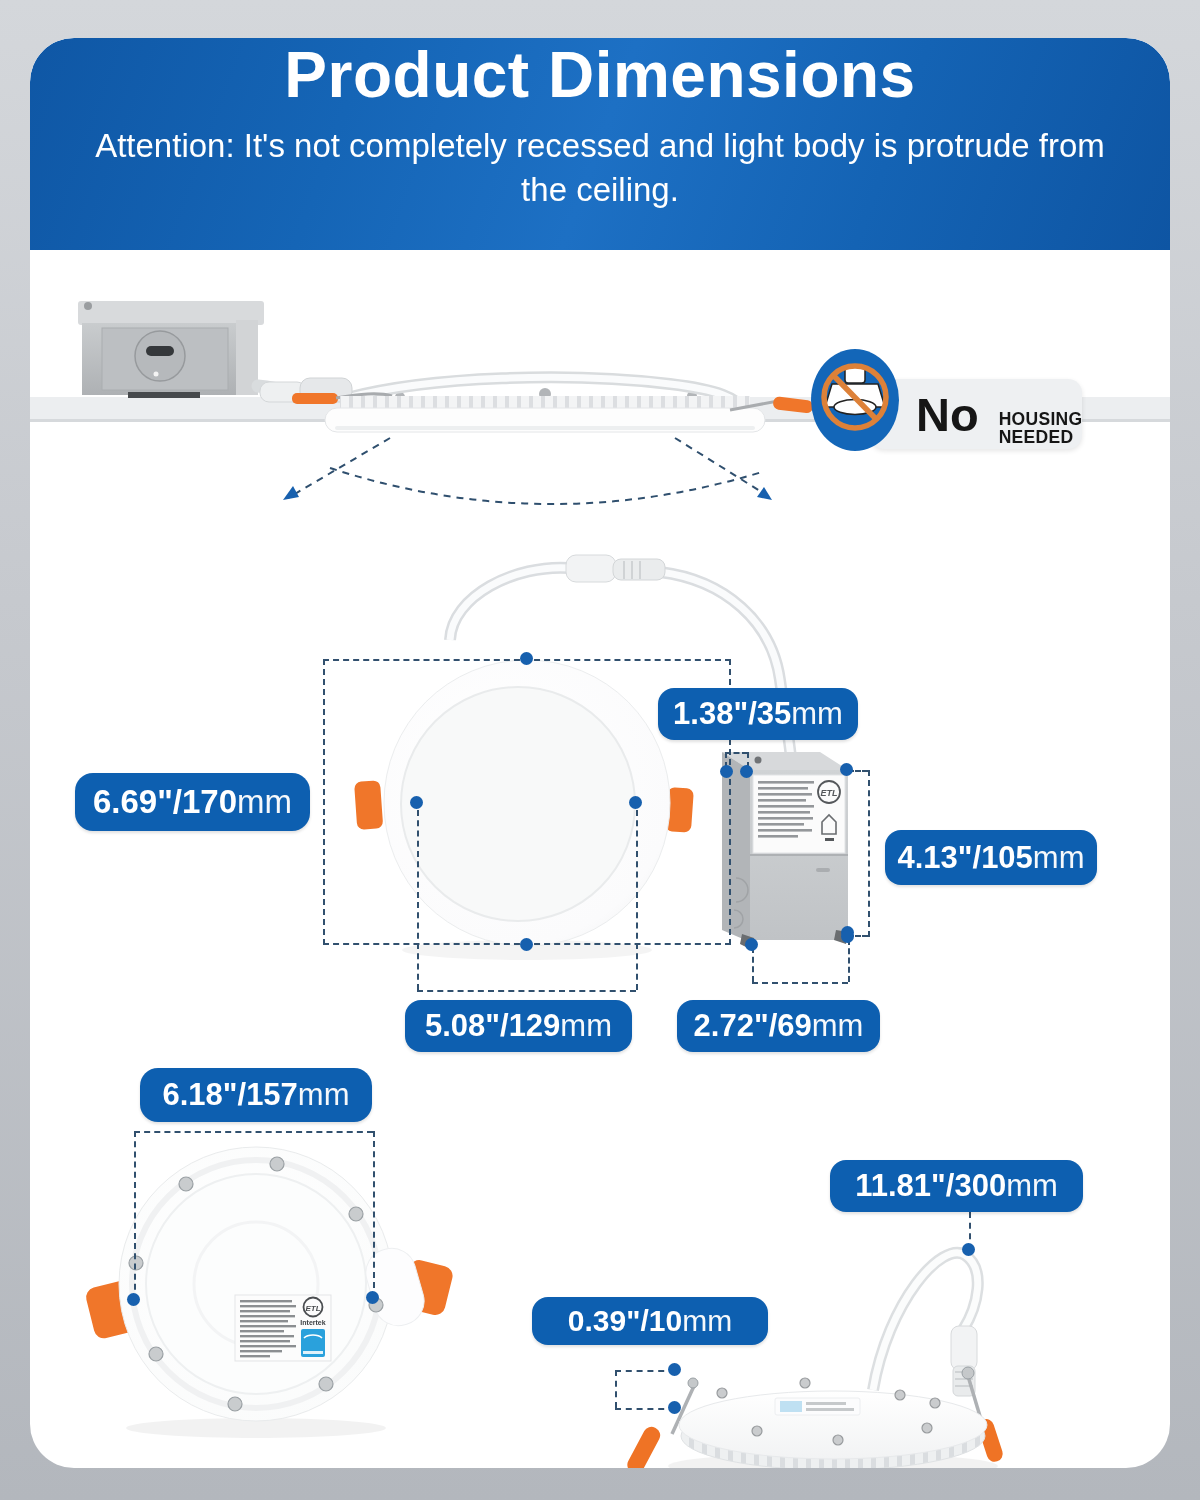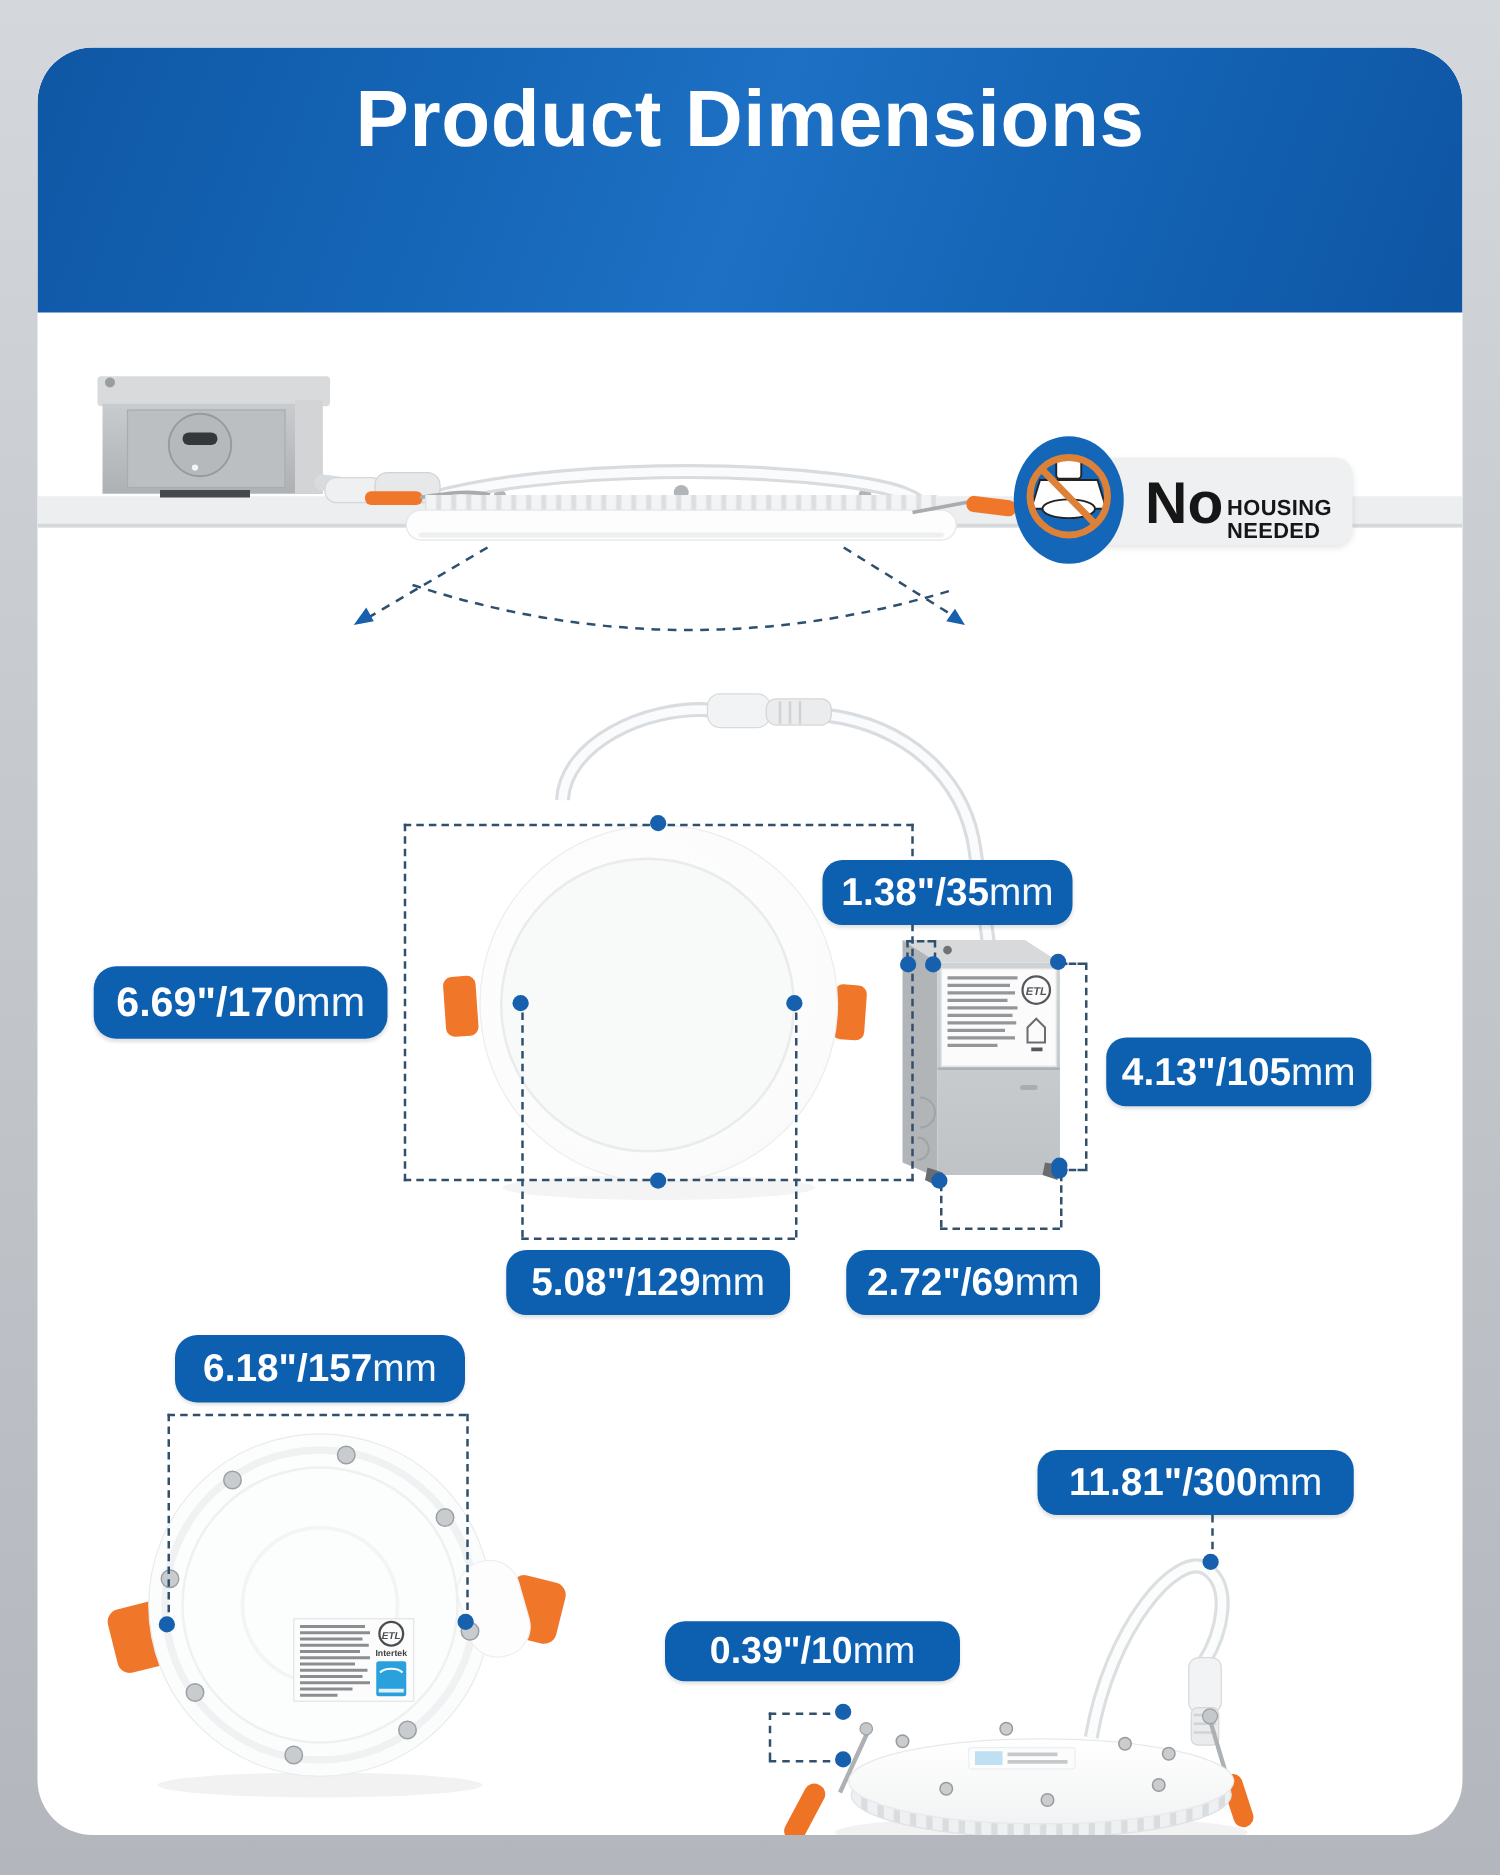--- a/index.html
+++ b/index.html
@@ -4,50 +4,51 @@
 <style>
   html,body{margin:0;padding:0;}
   body{width:1200px;height:1500px;font-family:"Liberation Sans",sans-serif;}
   #canvas{position:relative;width:1200px;height:1500px;overflow:hidden;
     background:linear-gradient(#d4d7db 0%,#c6c9ce 40%,#b3b7bd 100%);}
   .card{position:absolute;left:30px;top:38px;width:1140px;height:1430px;
     background:#ffffff;border-radius:44px;overflow:hidden;}
   .header{position:absolute;left:0;top:0;width:1140px;height:212px;
     background:linear-gradient(110deg,#0f57a5 0%,#1565b6 28%,#1d70c4 50%,#1463b4 74%,#0e55a3 100%);
     border-radius:44px 44px 0 0;text-align:center;color:#fff;}
-  .title{margin-top:20px;font-size:64px;font-weight:700;letter-spacing:.5px;}
+  .title{font-size:64px;font-weight:700;letter-spacing:.5px;}
   .subtitle{margin:12px auto 0;width:1010px;font-size:33px;line-height:1.32;font-weight:400;}
   .pill{position:absolute;background:#0d5fb0;color:#fff;border-radius:16px;
     display:flex;align-items:center;justify-content:center;white-space:nowrap;
     box-shadow:0 2px 3px rgba(0,0,0,.12);}
   .pill .b{font-weight:700;}
   .pill .u{font-weight:400;opacity:.96;}
   .dash{position:absolute;border:0 dashed #31506e;}
   .dh{border-top-width:2px;height:0;}
   .dv{border-left-width:2px;width:0;}
   .drect{position:absolute;border:2px dashed #31506e;}
   .dot{position:absolute;width:13px;height:13px;border-radius:50%;background:#1760ae;}
-  .badge-rect{position:absolute;left:840px;top:328px;width:212px;height:70px;background:#eef0f2;
+  .badge-rect{position:absolute;left:840px;top:341px;width:212px;height:70px;background:#eef0f2;
     border-radius:14px;box-shadow:0 2px 5px rgba(0,0,0,.10);display:flex;align-items:center;
-    padding-left:46px;box-sizing:border-box;gap:3px;color:#161616;}
+    padding-left:46px;box-sizing:border-box;gap:20px;color:#161616;}
   .badge-no{font-size:47px;font-weight:700;line-height:1;}
   .badge-stack{display:flex;flex-direction:column;justify-content:center;font-size:17.5px;font-weight:700;line-height:1.0;letter-spacing:.3px;margin-top:29px;}
   .badge-circle{position:absolute;left:781px;top:311px;width:88px;height:102px;border-radius:50%;
     background:#1366b8;display:flex;align-items:center;justify-content:center;}
   svg{position:absolute;overflow:visible;}
   .scene{pointer-events:none;}
 </style>
 </head>
 <body>
 
 <div id="canvas">
   <div class="card">
 
     <div class="header">
       <div class="title">Product Dimensions</div>
+      <div class="subtitle">Attention: It's not completely recessed and light body is protrude from the ceiling.</div>
     </div>
 
     <svg class="scene" style="left:0;top:260px" width="1140" height="250" viewBox="0 0 1140 250">
       <defs>
         <pattern id="fins" width="12" height="14" patternUnits="userSpaceOnUse">
           <rect width="12" height="14" fill="#f3f4f5"></rect>
           <rect x="7" width="4" height="14" fill="#dcdee1"></rect>
         </pattern>
         <linearGradient id="boxface" x1="0" y1="0" x2="0" y2="1">
           <stop offset="0" stop-color="#c9ccce"></stop>

